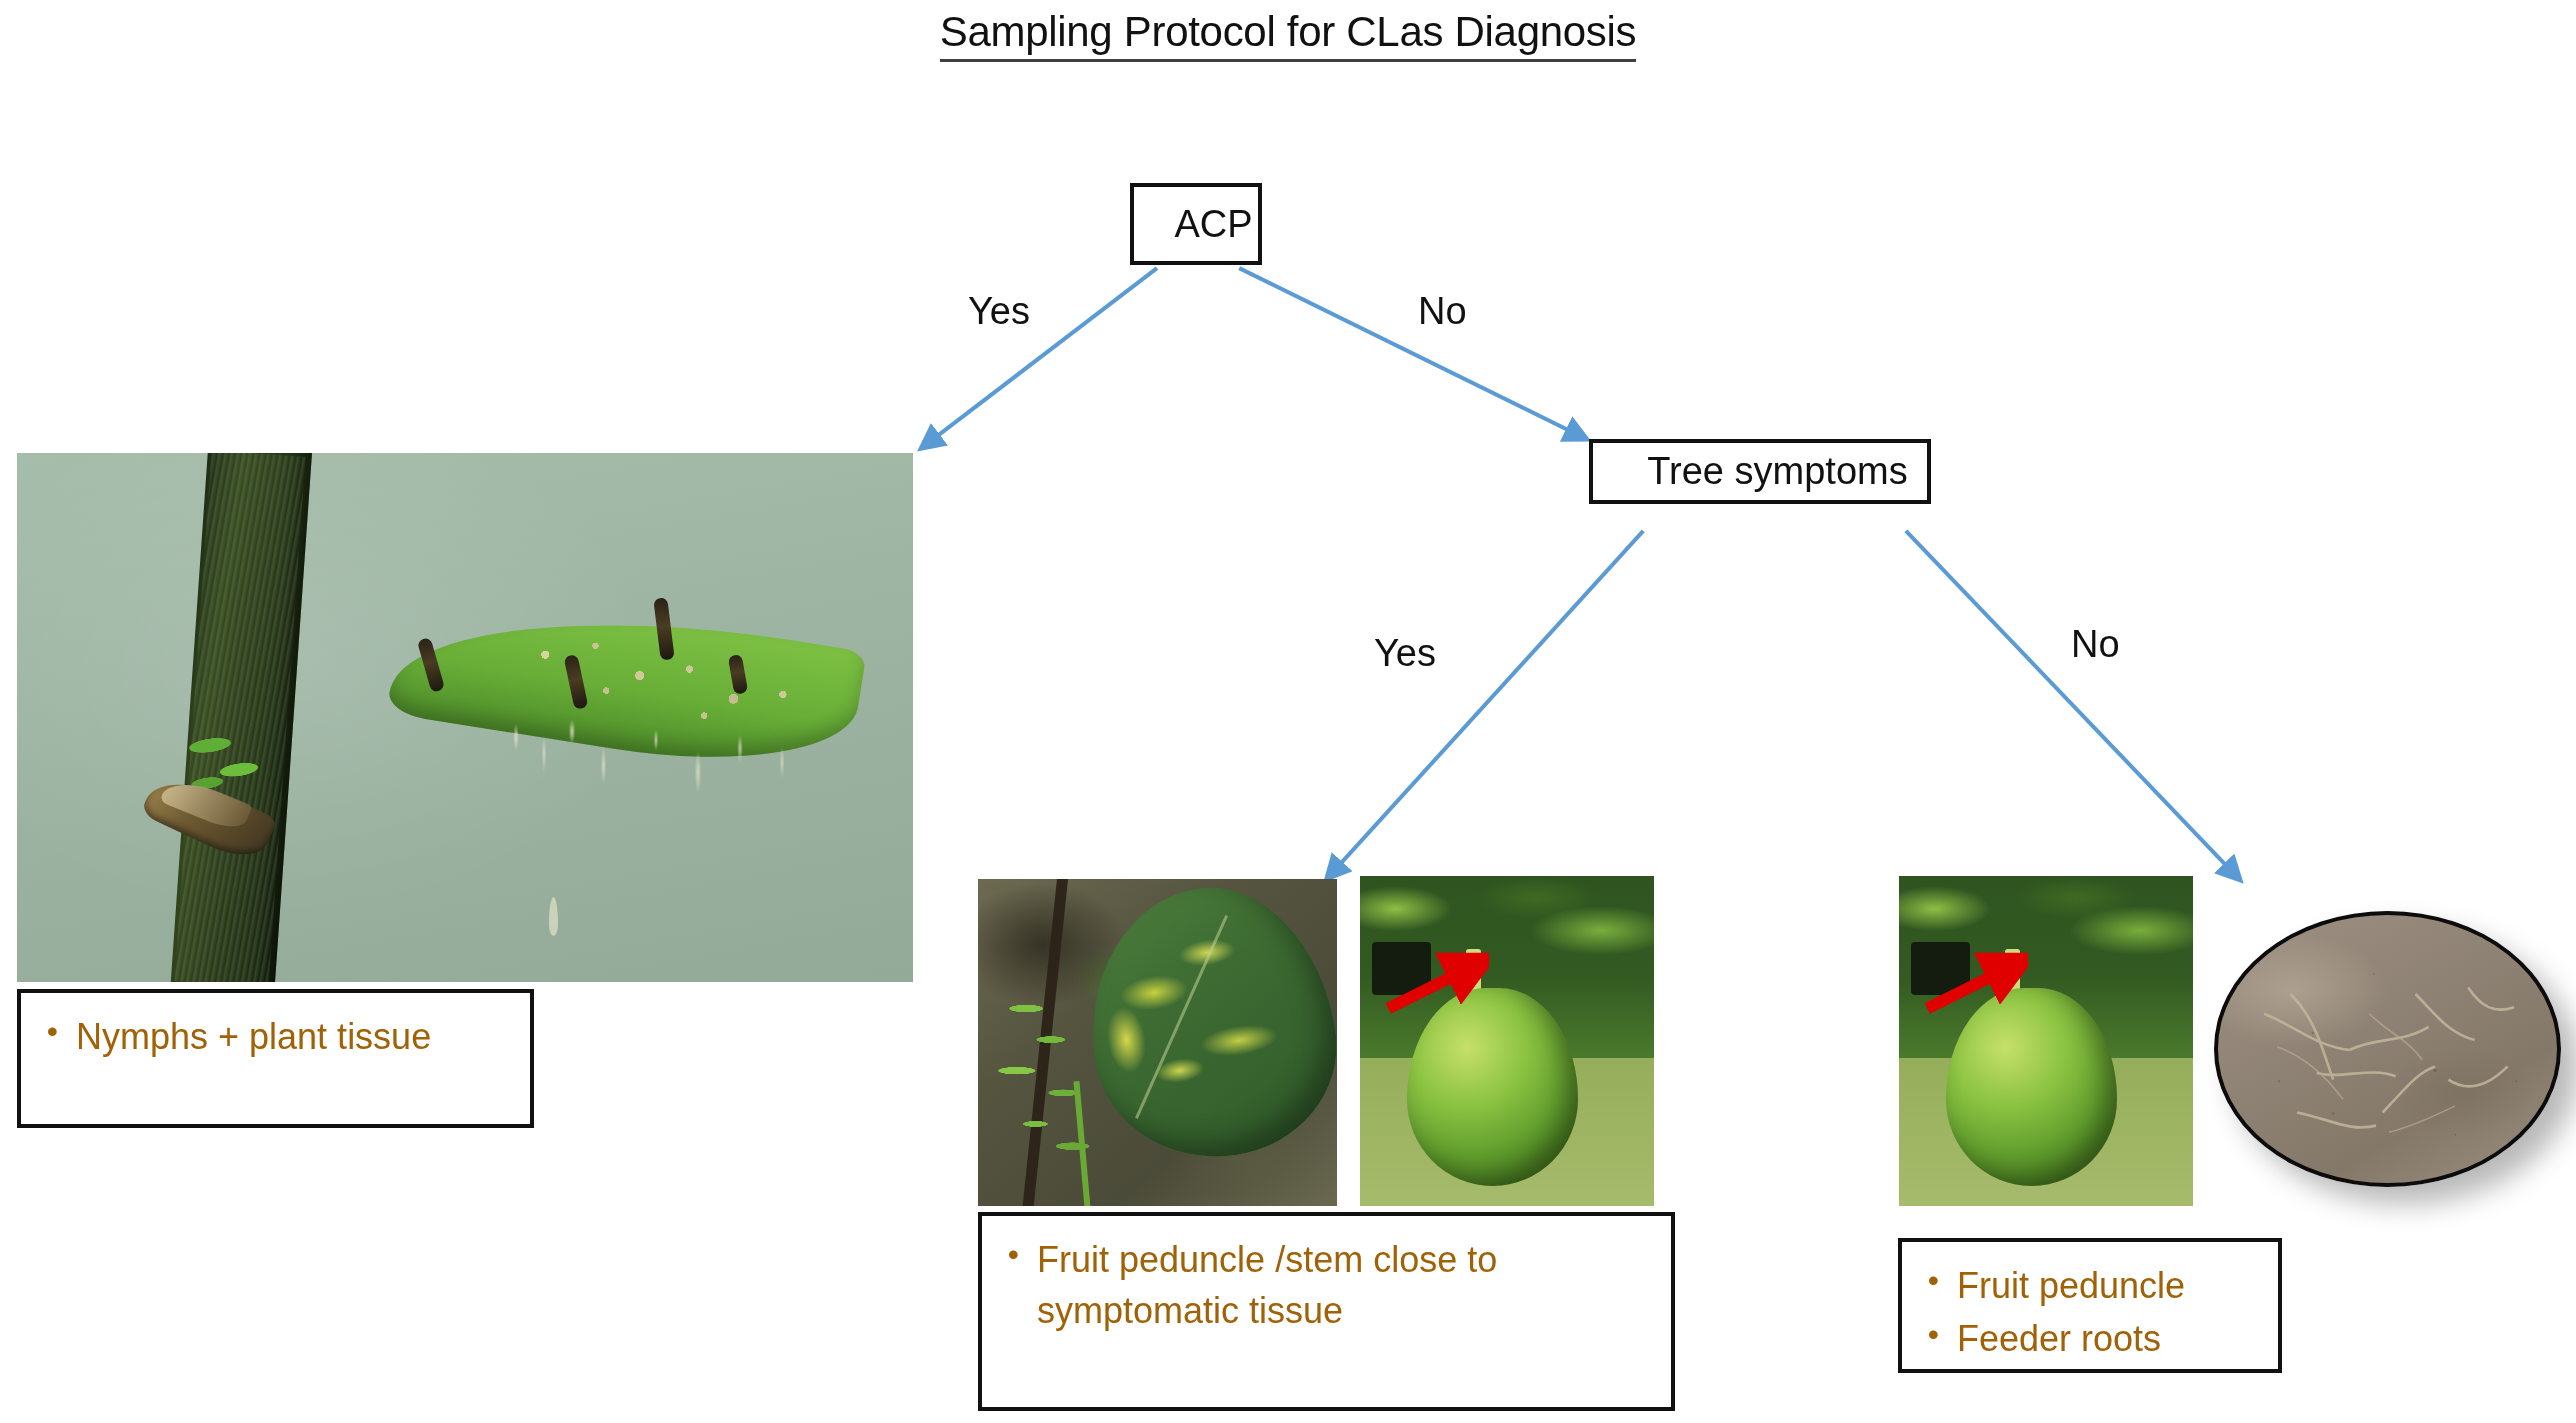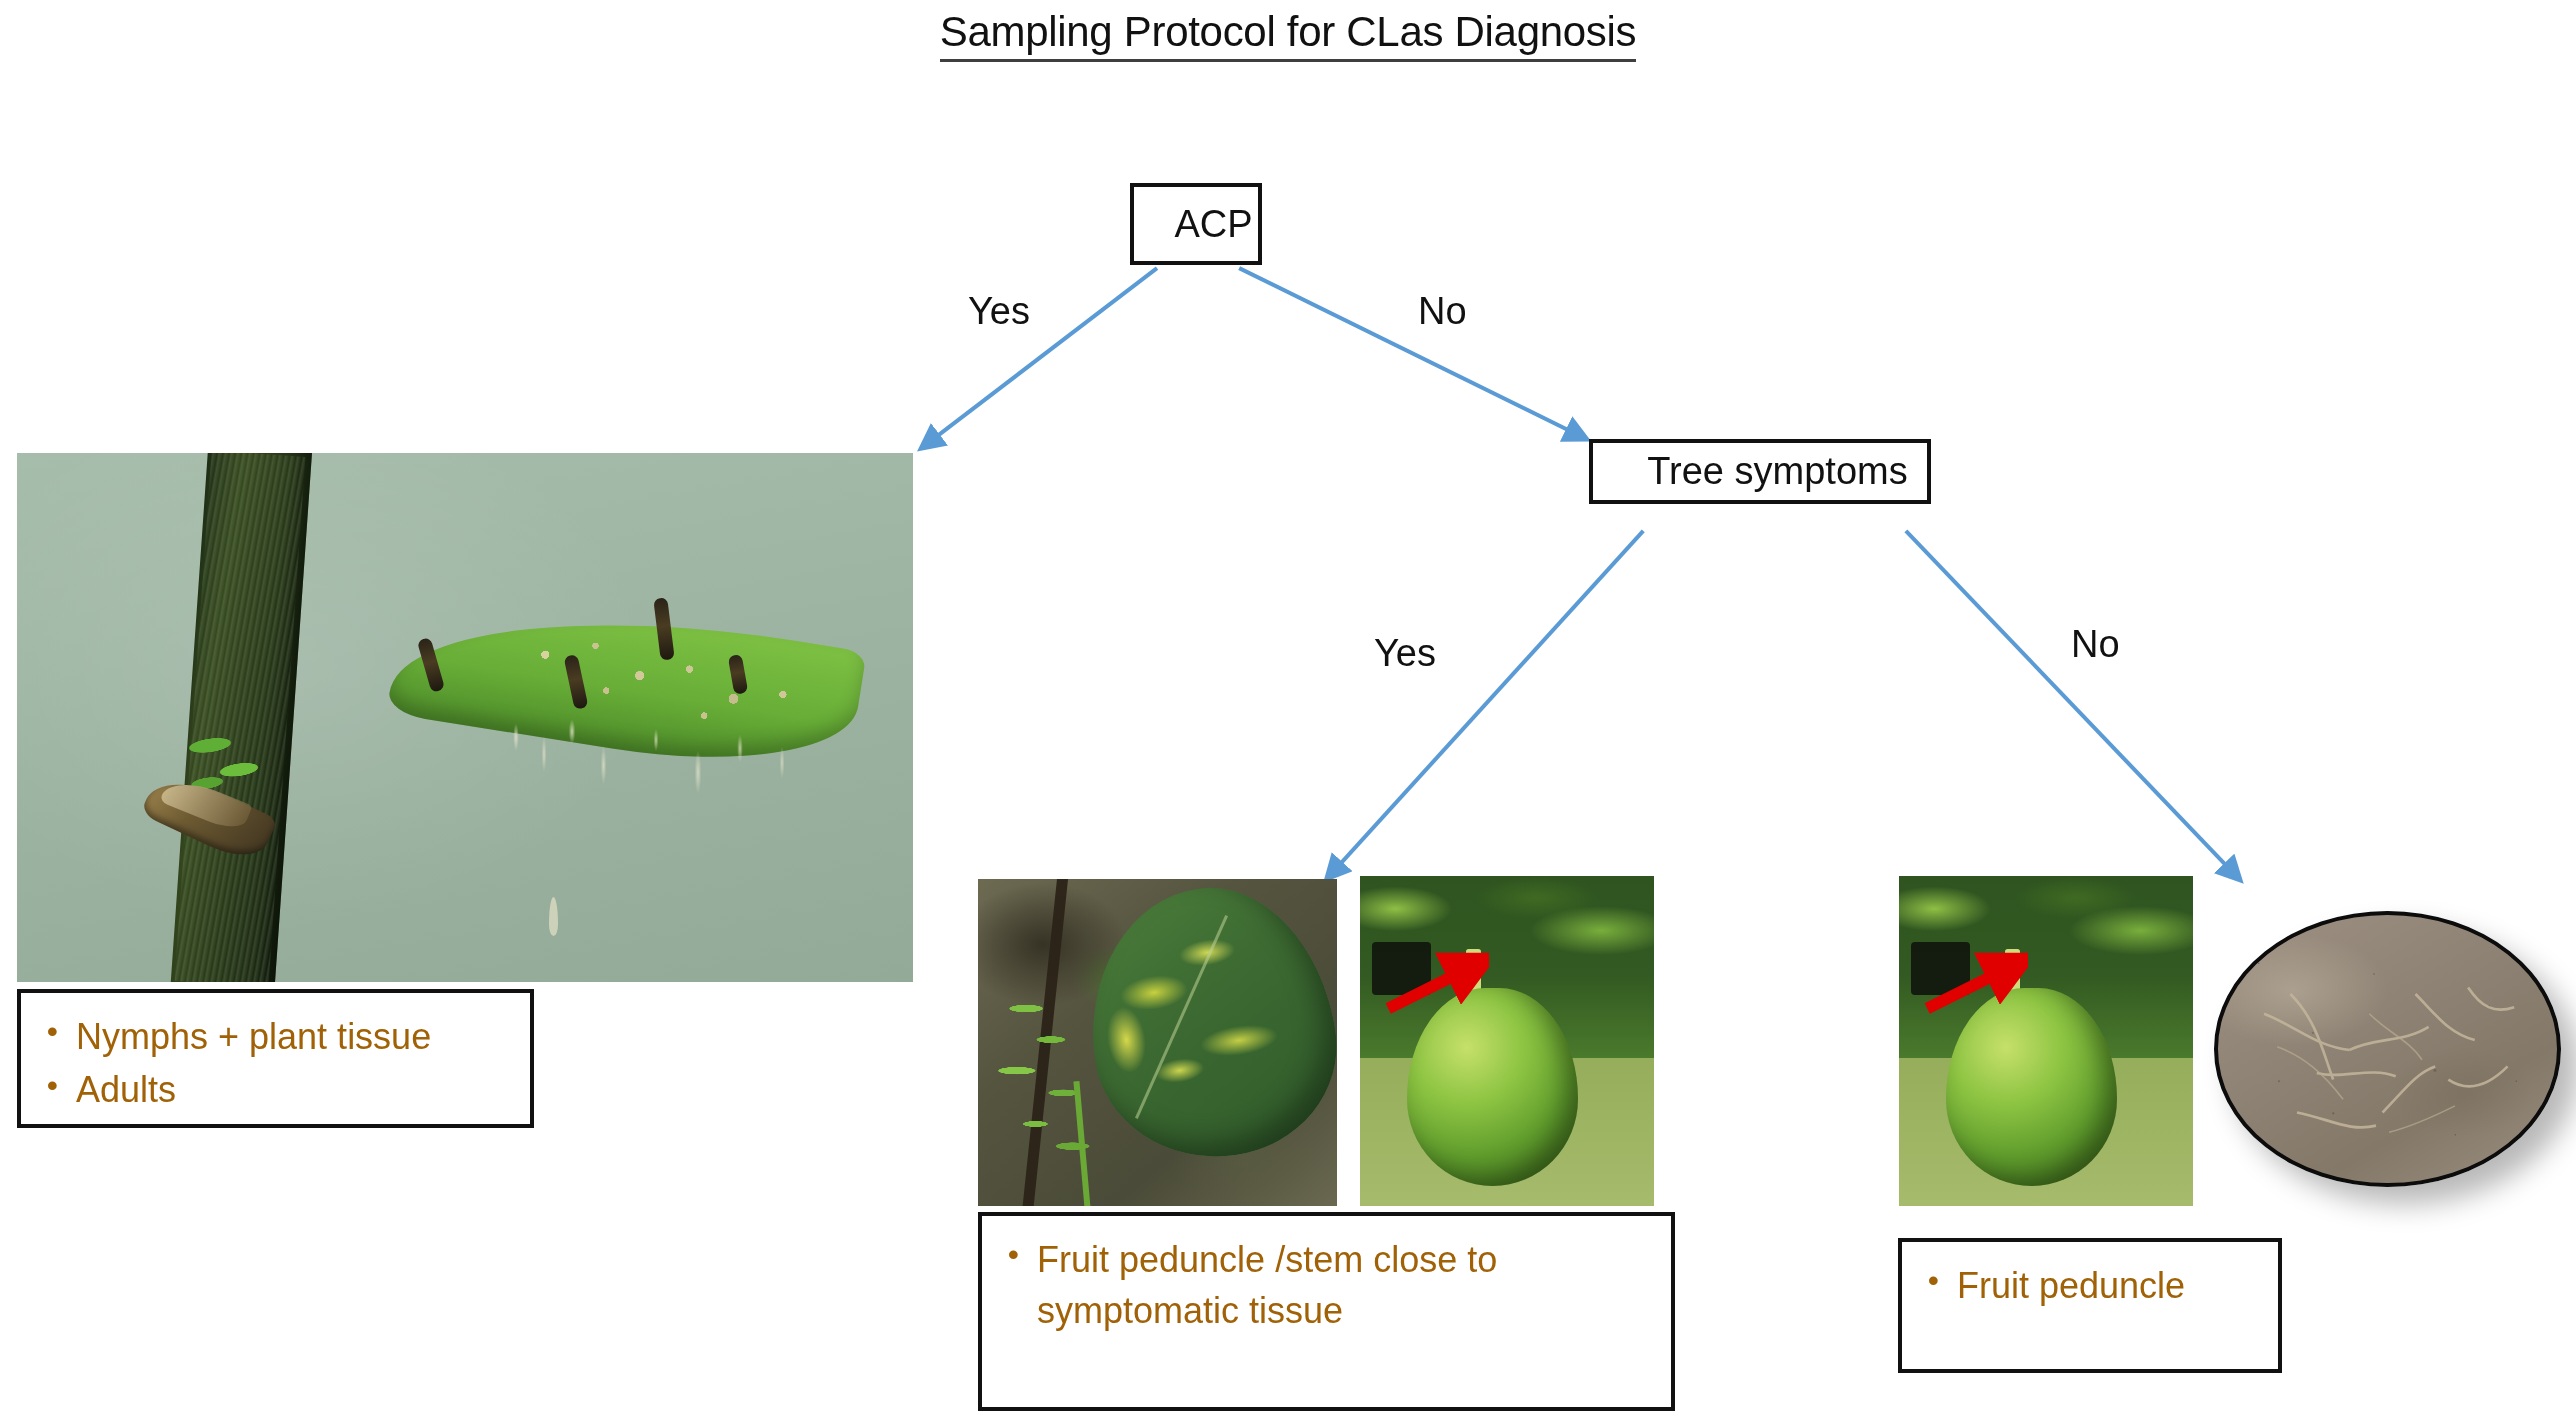--- a/index.html
+++ b/index.html
@@ -528,28 +528,28 @@
       <path d="M90,200 C130,215 160,240 190,280"></path>
       <path d="M230,150 C260,180 290,190 310,220"></path>
       <path d="M260,330 C300,320 340,300 360,290"></path>
     </g>
   </svg>
 </div>
 
 <div class="bullet-box" id="box-acp-samples">
   <ul>
     <li>Nymphs + plant tissue</li>
-    <li>Adults</li>
   </ul>
 </div>
 
 <div class="bullet-box" id="box-symptomatic">
   <ul>
     <li>Fruit peduncle /stem close to symptomatic tissue</li>
   </ul>
 </div>
 
 <div class="bullet-box" id="box-asymptomatic">
   <ul>
     <li>Fruit peduncle</li>
+    <li>Feeder roots</li>
   </ul>
 </div>
 
 
 </body></html>

